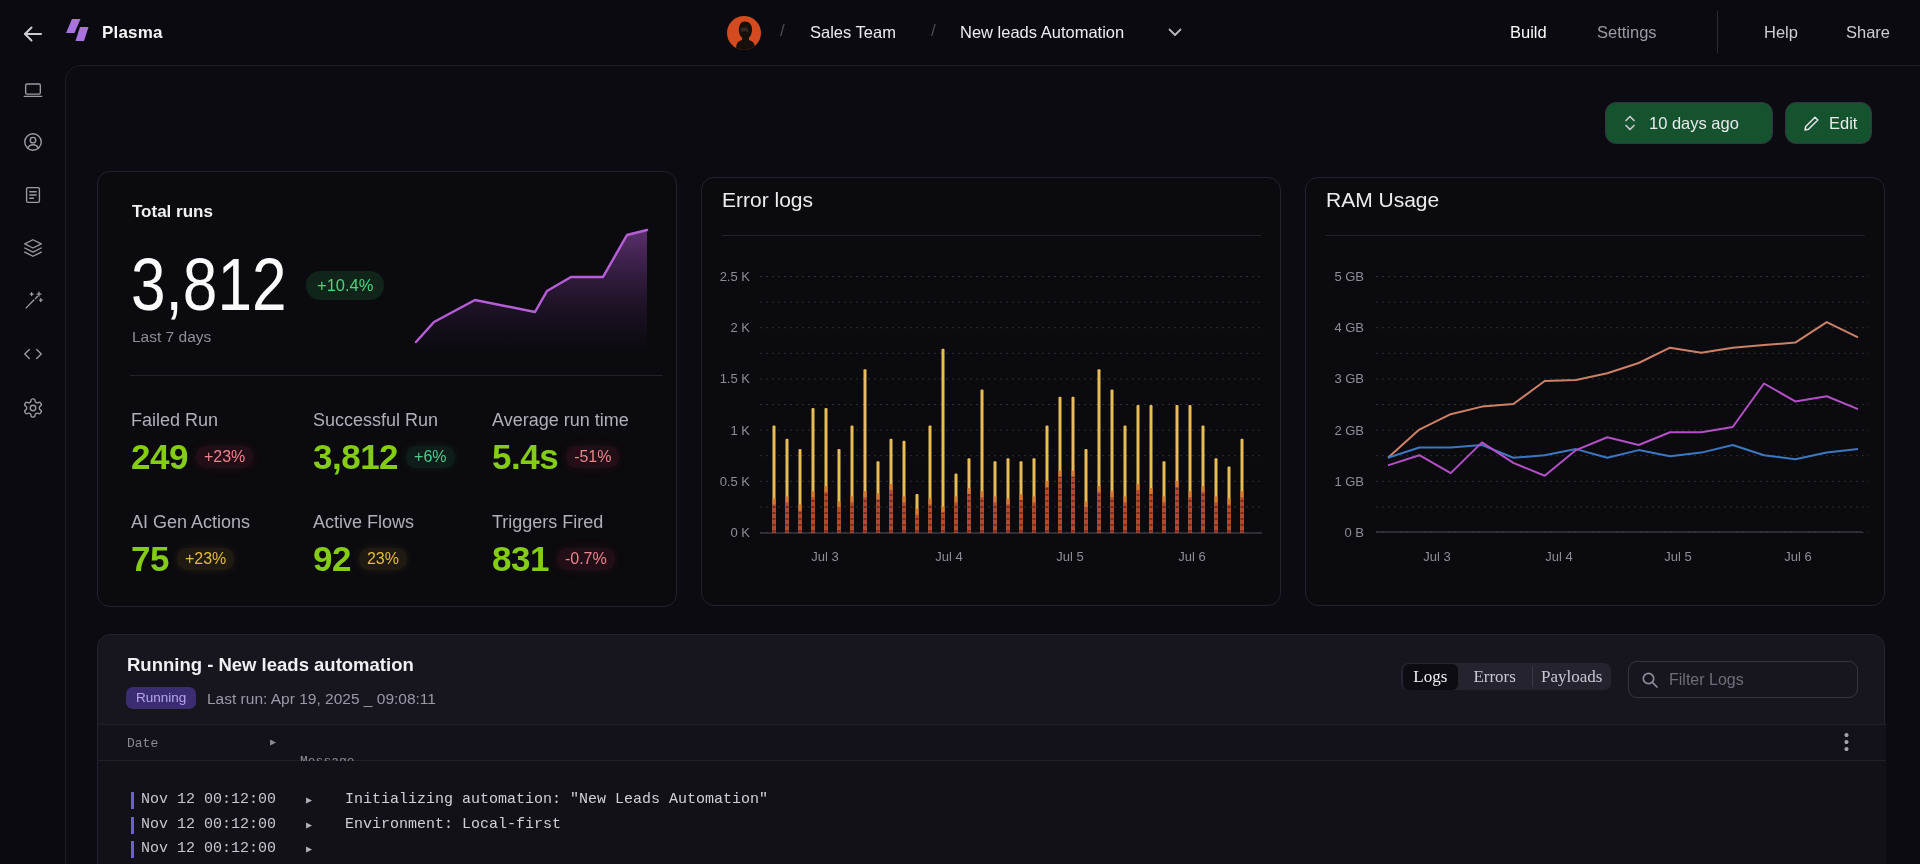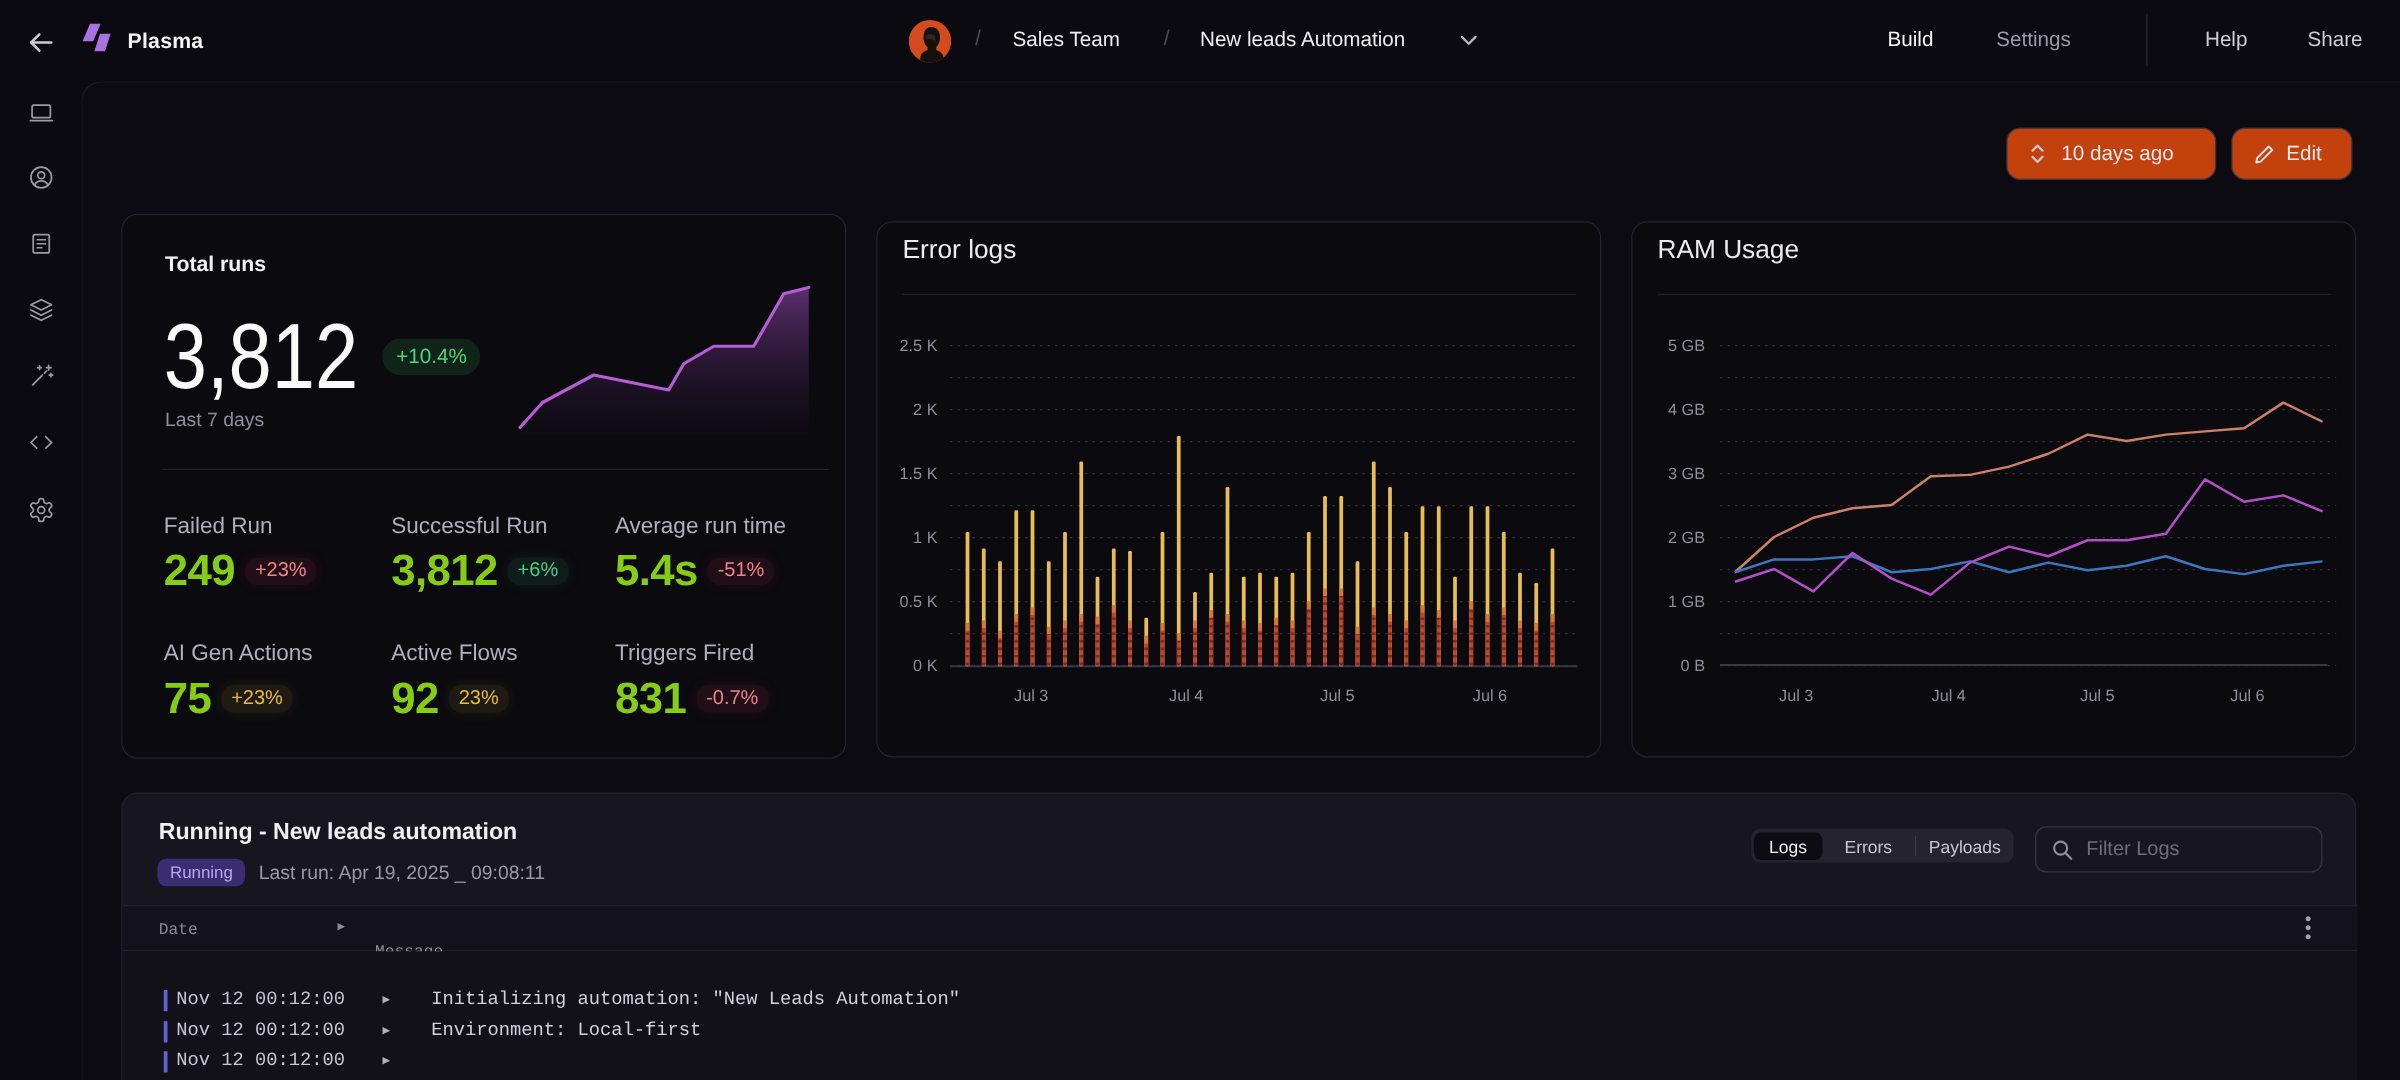--- a/index.html
+++ b/index.html
@@ -18,21 +18,21 @@
 
 
 #sidebar { position:absolute; left:0; top:65px; width:65px; height:799px; background:#0b0a10; }
 .sicon { position:absolute; left:22px; }
 
 
 #panel { position:absolute; left:65px; top:65px; width:1855px; height:799px;
   background:#0c0b11; border-top-left-radius:16px; border-top:1px solid #1d1c25; border-left:1px solid #1d1c25; }
 #heading { position:absolute; left:35px; top:39px; font-size:26px; font-weight:700; color:#f4f4f6; letter-spacing:.1px; }
 .topbtn { position:absolute; top:36px; height:42px; border:1px solid #353444; border-radius:11px;
-  background:#c2410c; color:#e9e9ee; font-size:16.5px; display:flex; align-items:center; }
+  background:#14532d; color:#e9e9ee; font-size:16.5px; display:flex; align-items:center; }
 
 
 .card { position:absolute; background:#0b0a0f; border:1px solid #232230; border-radius:13px; }
 #card1 { left:31px; top:105px; width:580px; height:436px; }
 #card2 { left:635px; top:111px; width:580px; height:429px; }
 #card3 { left:1239px; top:111px; width:580px; height:429px; }
 .ctitle2 { position:absolute; left:20px; top:10px; font-size:21px; color:#ececf0; font-weight:400; }
 .cdiv { position:absolute; left:20px; right:19px; top:57px; height:1px; background:#23222b; }
 
 #c1title { position:absolute; left:34px; top:30px; font-size:17px; font-weight:700; color:#f2f2f5; }
@@ -53,21 +53,21 @@
 
 
 #logcard { left:31px; top:568px; width:1788px; height:250px; border-bottom-left-radius:0; border-bottom-right-radius:0;
   background:#17161f; }
 #logtitle { position:absolute; left:29px; top:19px; font-size:18.5px; font-weight:700; color:#f0f0f3; }
 #runbadge { position:absolute; left:28px; top:52px; padding:3px 10px 4px; border-radius:7px; background:#3c2d72;
   color:#b9a5f1; font-size:13.5px; }
 #lastrun { position:absolute; left:109px; top:55px; font-size:15.5px; color:#9b99a4; }
 #tabs { position:absolute; left:1303px; top:28px; width:210px; height:27px; background:#25242e; border-radius:7px;
   display:flex; align-items:center; }
-.tab { font-size:14px; color:#c9c8d1; text-align:center; }
+.tab { font-size:17px; color:#c9c8d1; text-align:center;font-family:Liberation Serif, serif; }
 #tab1 { width:60px; background:#0d0c12; color:#f0f0f4; border-radius:6px; margin:2px 0 2px 2px; padding:3px 0; }
 #tab2 { width:82px; border-right:1px solid #3a3944; }
 #tab3 { width:86px; }
 #search { position:absolute; left:1530px; top:26px; width:230px; height:37px; border:1px solid #36353f;
   border-radius:9px; display:flex; align-items:center; }
 #search span { color:#6e6d79; font-size:16px; margin-left:10px; }
 #loghead { position:absolute; left:0; top:89px; width:1788px; height:37px; background:#13121a;
   border-top:1px solid #211f28; border-bottom:1px solid #211f28;
   font-family:"Liberation Mono", monospace; font-size:13px; color:#8b8a95; }
 #loghead .dcol { position:absolute; left:29px; top:11px; }
@@ -161,21 +161,21 @@
 
 <div id="panel">
 
   <div class="topbtn" style="left:1539px;width:168px">
     <svg style="margin-left:17px" width="14" height="18" viewBox="0 0 14 18" fill="none" stroke="#c7c6cf" stroke-width="1.7" stroke-linecap="round" stroke-linejoin="round">
         <path d="M3 6.5L7 2.5l4 4"></path>
         <path d="M3 11.5l4 4 4-4"></path>
       </svg>
     <span style="margin-left:12px">10 days ago</span>
   </div>
-  <div class="topbtn" style="left:1719px;width:97px">
+  <div class="topbtn" style="left:1719px;width:87px">
     <svg style="margin-left:17px" width="17" height="17" viewBox="0 0 17 17" fill="none" stroke="#e4e4ea" stroke-width="1.5" stroke-linecap="round" stroke-linejoin="round">
         <path d="M12 2.2l2.8 2.8L5.5 14.3 2 15l.7-3.5z"></path>
       </svg>
     <span style="margin-left:9px">Edit</span>
   </div>
 
   <div class="card" id="card1">
     <div id="c1title">Total runs</div>
     <div id="bignum">3,812</div>
     <div id="bigbadge">+10.4%</div>

